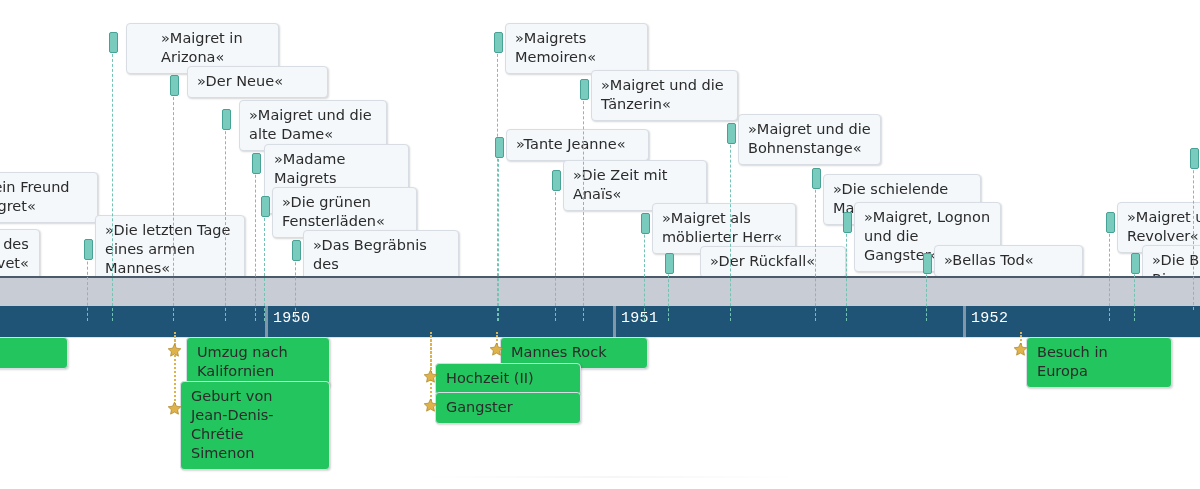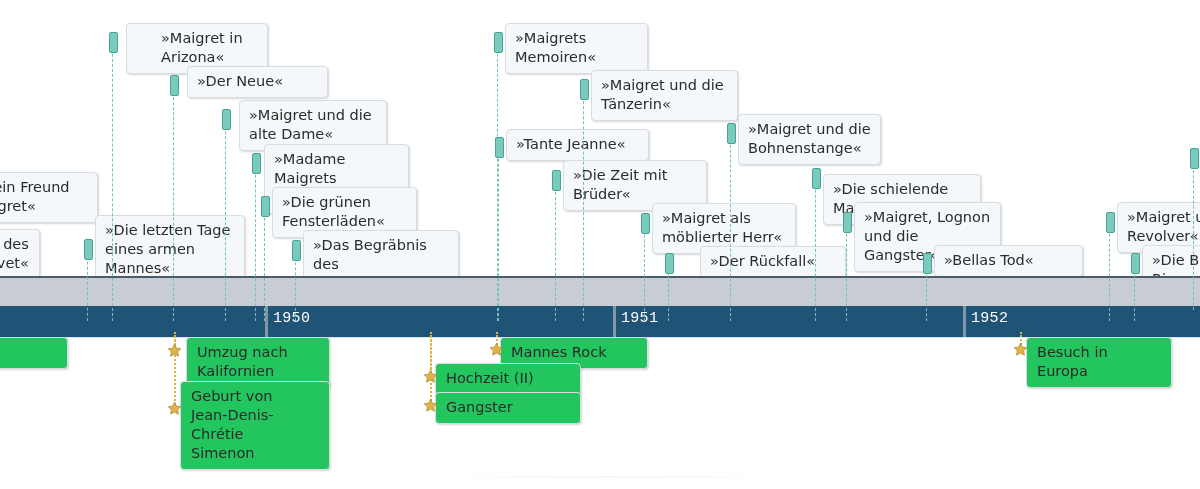--- a/index.html
+++ b/index.html
@@ -134,21 +134,21 @@
 
 <div id="timeline-root">
 
   <div id="books-layer">
       <div class="book-box" style="left: -38px; top: 172px; width: 136px;">»Mein Freund
 Maigret«</div>
       <div class="book-box" style="left: -112px; top: 229px; width: 152px;">»Die Hochzeit des
 Monsieur Bouvet«</div>
       <div class="book-stem" style="left: 112px; top: 34px; height: 287px;"></div>
       <div class="book-marker" style="left: 109px; top: 32px;"></div>
-      <div class="book-box" style="left: 126px; top: 23px; width: 142px; padding-left: 34px;">»Maigret in
+      <div class="book-box" style="left: 126px; top: 23px; width: 153px; padding-left: 34px;">»Maigret in
 Arizona«</div>
       <div class="book-stem" style="left: 173px; top: 77px; height: 244px;"></div>
       <div class="book-marker" style="left: 170px; top: 75px;"></div>
       <div class="book-box" style="left: 187px; top: 66px; width: 141px;">»Der Neue«</div>
       <div class="book-stem" style="left: 225px; top: 111px; height: 210px;"></div>
       <div class="book-marker" style="left: 222px; top: 109px;"></div>
       <div class="book-box" style="left: 239px; top: 100px; width: 148px;">»Maigret und die
 alte Dame«</div>
       <div class="book-stem" style="left: 255px; top: 155px; height: 166px;"></div>
       <div class="book-marker" style="left: 252px; top: 153px;"></div>
@@ -174,21 +174,21 @@
       <div class="book-stem" style="left: 583px; top: 81px; height: 240px;"></div>
       <div class="book-marker" style="left: 580px; top: 79px;"></div>
       <div class="book-box" style="left: 591px; top: 70px; width: 147px;">»Maigret und die
 Tänzerin«</div>
       <div class="book-stem" style="left: 498px; top: 139px; height: 182px;"></div>
       <div class="book-marker" style="left: 495px; top: 137px;"></div>
       <div class="book-box" style="left: 506px; top: 129px; width: 143px;">»Tante Jeanne«</div>
       <div class="book-stem" style="left: 555px; top: 172px; height: 149px;"></div>
       <div class="book-marker" style="left: 552px; top: 170px;"></div>
       <div class="book-box" style="left: 563px; top: 160px; width: 144px;">»Die Zeit mit
-Brüder«</div>
+Anaïs«</div>
       <div class="book-stem" style="left: 644px; top: 215px; height: 106px;"></div>
       <div class="book-marker" style="left: 641px; top: 213px;"></div>
       <div class="book-box" style="left: 652px; top: 203px; width: 144px;">»Maigret als
 möblierter Herr«</div>
       <div class="book-stem" style="left: 668px; top: 255px; height: 66px;"></div>
       <div class="book-marker" style="left: 665px; top: 253px;"></div>
       <div class="book-box" style="left: 700px; top: 246px; width: 146px;">»Der Rückfall«</div>
       <div class="book-stem" style="left: 730px; top: 125px; height: 196px;"></div>
       <div class="book-marker" style="left: 727px; top: 123px;"></div>
       <div class="book-box" style="left: 738px; top: 114px; width: 143px;">»Maigret und die

